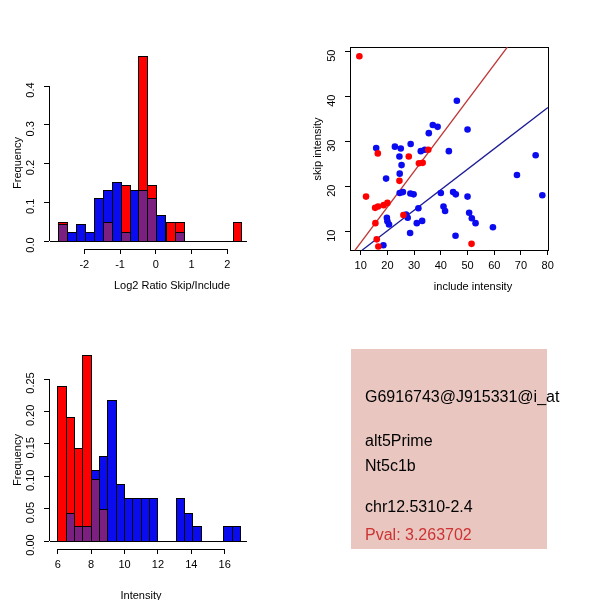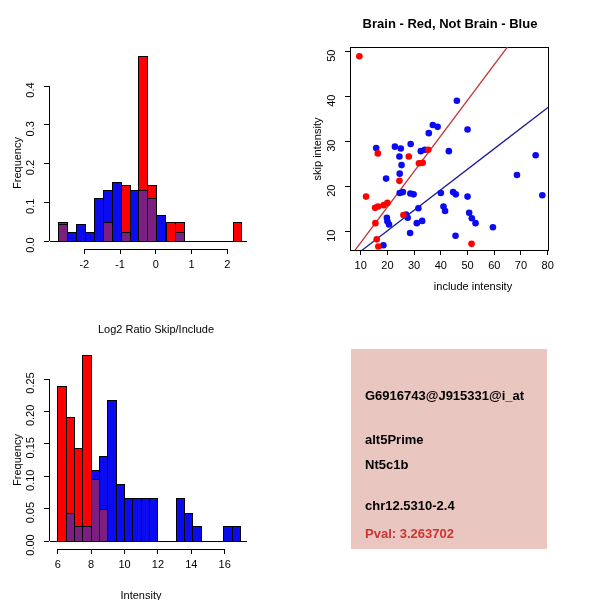--- a/index.html
+++ b/index.html
@@ -7,21 +7,21 @@
           font-family:"Liberation Sans",sans-serif;overflow:hidden;}
   .panel{position:absolute;width:300px;height:300px;}
   .panel svg{position:absolute;left:0;top:0;}
   .ptitle{position:absolute;left:0;top:16px;width:300px;text-align:center;
           font-weight:bold;font-size:13px;color:#000;white-space:nowrap;}
   .axlabel{position:absolute;font-size:11px;color:#000;white-space:nowrap;
            transform:translate(-50%,-50%);}
   .axlabel.rot{transform:translate(-50%,-50%) rotate(-90deg);}
   svg text{font-family:"Liberation Sans",sans-serif;fill:#000;}
   .infobox{position:absolute;left:51px;top:49px;width:196px;height:200px;}
-  .iline{position:absolute;left:14px;font-size:13px;color:#000;white-space:nowrap;font-weight:bold;}
+  .iline{position:absolute;left:14px;font-size:16px;color:#000;white-space:nowrap;}
 </style>
 </head>
 <body>
 
 <div class="canvas">
 
   <div class="panel" style="left:0;top:0;">
     <svg id="svg-tl" width="300" height="300">
         <g shape-rendering="crispEdges">
           <line x1="50" y1="241" x2="247" y2="241" stroke="#000000" stroke-width="1"></line>
@@ -64,21 +64,21 @@
           <rect x="147.935" y="198.7625" width="8.9375" height="42.23750000000001" fill="#7b1f80" stroke="#000000" stroke-width="1"></rect>
           <rect x="147.935" y="185.5875" width="8.9375" height="13.174999999999983" fill="#ff0000" stroke="#000000" stroke-width="1"></rect>
           <rect x="156.8725" y="215.8125" width="8.9375" height="25.1875" fill="#0b0bf0" stroke="#000000" stroke-width="1"></rect>
           <rect x="166.525" y="222.4" width="8.9375" height="18.599999999999994" fill="#ff0000" stroke="#000000" stroke-width="1"></rect>
           <rect x="175.4625" y="232.475" width="8.9375" height="8.525000000000006" fill="#7b1f80" stroke="#000000" stroke-width="1"></rect>
           <rect x="175.4625" y="222.4" width="8.9375" height="10.074999999999989" fill="#ff0000" stroke="#000000" stroke-width="1"></rect>
           <rect x="233.02" y="222.4" width="8.9375" height="18.599999999999994" fill="#ff0000" stroke="#000000" stroke-width="1"></rect>
         </g>
       </svg>
     <div class="axlabel rot" style="left:17px;top:163px;">Frequency</div>
-    <div class="axlabel" style="left:156px;top:285px;margin-top:44px;">Log2 Ratio Skip/Include</div>
+    <div class="axlabel" style="left:172px;top:285px;">Log2 Ratio Skip/Include</div>
   </div>
 
   <div class="panel" style="left:300px;top:0;">
     <svg id="svg-tr" width="300" height="300">
         <g>
           <rect x="50" y="47" width="198" height="203" fill="none" stroke="#000000" shape-rendering="crispEdges"></rect>
           <line x1="60.7" y1="250" x2="60.7" y2="255" stroke="#000000" shape-rendering="crispEdges"></line>
           <text x="60.7" y="269" font-size="11" text-anchor="middle">10</text>
           <line x1="87.41" y1="250" x2="87.41" y2="255" stroke="#000000" shape-rendering="crispEdges"></line>
           <text x="87.41" y="269" font-size="11" text-anchor="middle">20</text>
@@ -162,21 +162,20 @@
           <circle cx="78.32860000000001" cy="246.55" r="3.3" fill="#ff0000"></circle>
           <circle cx="99.42949999999999" cy="180.85000000000002" r="3.3" fill="#ff0000"></circle>
           <circle cx="103.436" cy="215.05" r="3.3" fill="#ff0000"></circle>
           <circle cx="108.77799999999999" cy="156.55" r="3.3" fill="#ff0000"></circle>
           <circle cx="118.92779999999999" cy="163.3" r="3.3" fill="#ff0000"></circle>
           <circle cx="122.66720000000001" cy="162.85" r="3.3" fill="#ff0000"></circle>
           <circle cx="128.2763" cy="149.8" r="3.3" fill="#ff0000"></circle>
           <circle cx="171.54649999999998" cy="243.85000000000002" r="3.3" fill="#ff0000"></circle>
         </g>
       </svg>
-    <div class="ptitle">Brain - Red, Not Brain - Blue</div>
     <div class="axlabel rot" style="left:17px;top:149px;">skip intensity</div>
     <div class="axlabel" style="left:149px;top:286px;margin-left:24px;">include intensity</div>
   </div>
 
   <div class="panel" style="left:0;top:300px;">
     <svg id="svg-bl" width="300" height="300">
         <g shape-rendering="crispEdges">
           <line x1="50" y1="241" x2="247" y2="241" stroke="#000000" stroke-width="1"></line>
           <line x1="49.3" y1="241" x2="49.3" y2="79" stroke="#000000"></line>
           <line x1="44.3" y1="241" x2="49.3" y2="241" stroke="#000000"></line>

